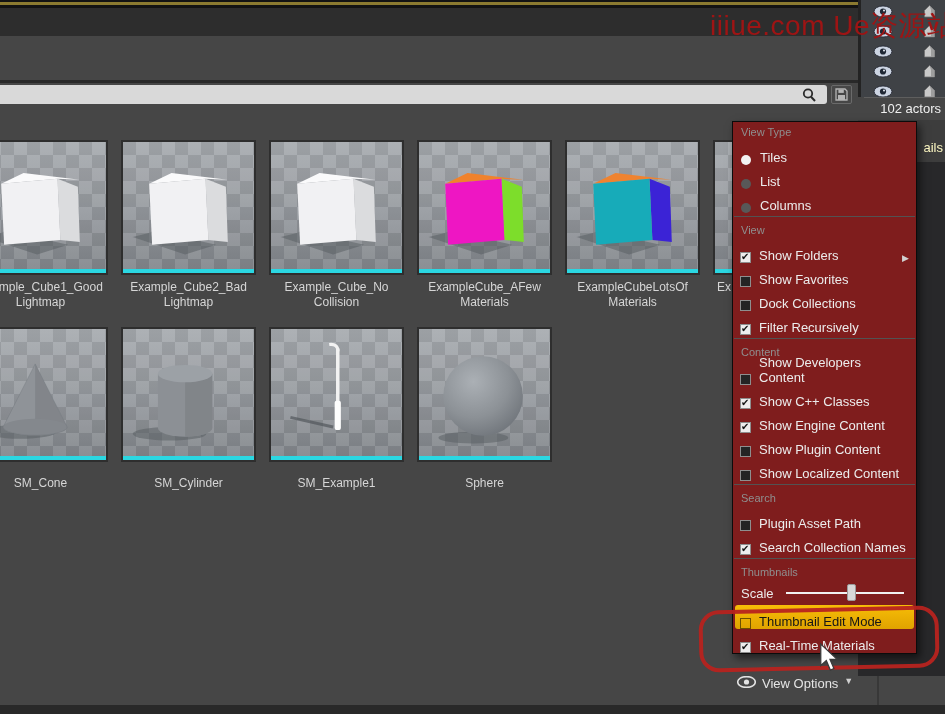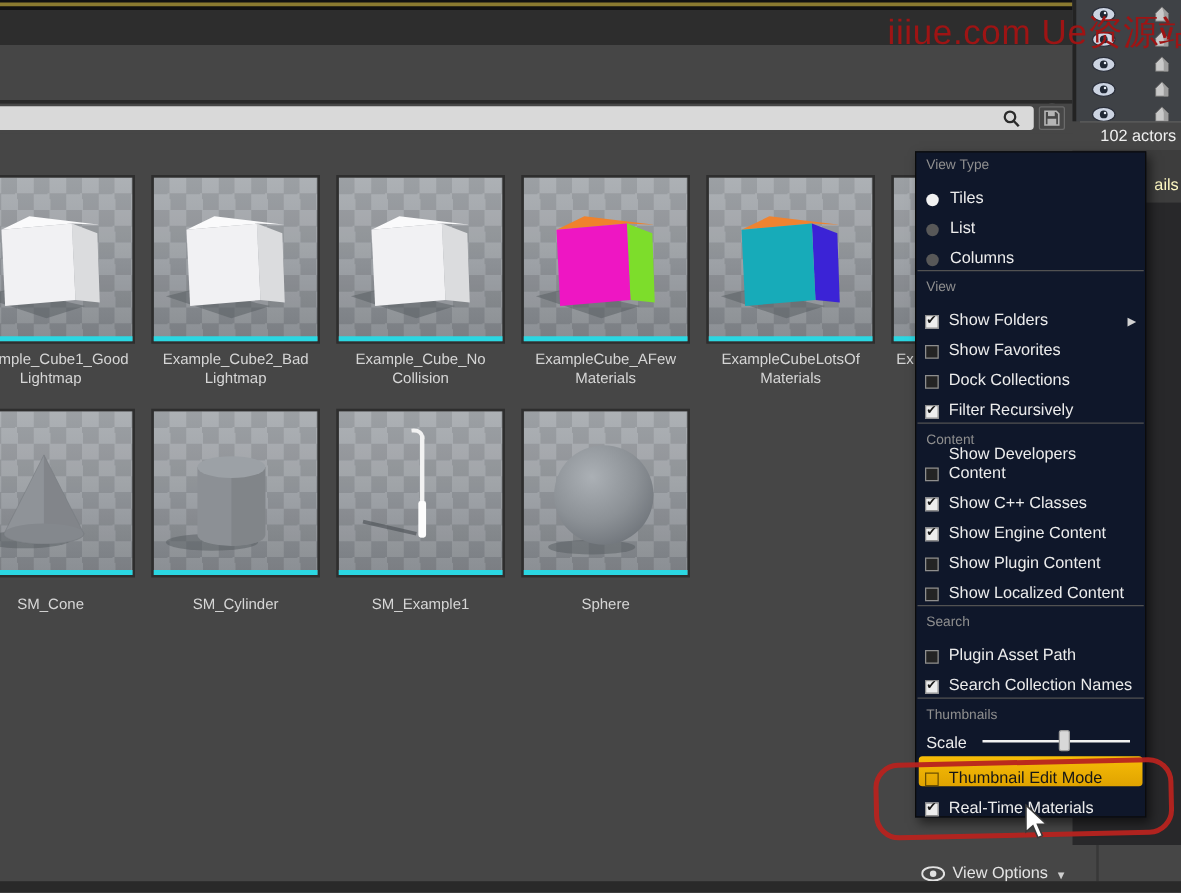--- a/index.html
+++ b/index.html
@@ -45,27 +45,27 @@
       linear-gradient(#a8acb0 0%, #9a9ea3 45%, #83878c 100%); }
   .tsvg { position:absolute; left:0; top:0; width:100%; height:100%; }
   .stripe { position:absolute; left:0; bottom:0; width:100%; height:4px; background:#2bd7e2; }
   .tile .label { margin-top:5px; text-align:center; font-size:12px; line-height:15px; color:#d6d6d6; }
   .row2 .label { margin-top:14px; }
   .tile-partial .label { text-align:left; padding-left:4px; }
 
   
   .footer-bar { position:absolute; left:0; top:676px; width:945px; height:29px; background:#464646; }
   .footer-divider { position:absolute; left:877px; top:0; width:2px; height:29px; background:#383838; }
-  .view-options { position:absolute; left:732px; top:0; height:29px; display:flex; align-items:flex-end; gap:6px; padding-left:5px; }
+  .view-options { position:absolute; left:732px; top:0; height:29px; display:flex; align-items:flex-start; gap:6px; padding-left:5px; }
   .view-options .vo-label { color:#e4e4e4; font-size:13px; }
   .vo-caret { color:#cfcfcf; font-size:9px; }
   .bottom-strip { position:absolute; left:0; top:705px; width:945px; height:9px; background:#292929; }
 
   
-  .menu { position:absolute; left:732px; top:121px; width:185px; background:#0f172a;
+  .menu { position:absolute; left:732px; top:121px; width:185px; background:#7f1d1d;
     border:1px solid #0b0b0b; box-shadow:3px 4px 8px rgba(0,0,0,.55); }
   .mhead { height:19px; padding:4px 8px 0; font-size:11px; color:#8f8f8f; }
   .msep { height:1px; background:#525252; margin:3px 1px; }
   .mitem { height:24px; display:flex; align-items:flex-end; padding:0 7px; font-size:13px; color:#ececec; cursor:default; }
   .box { flex:0 0 auto; width:11px; height:11px; border:1px solid #8e8e8e; background:#242424; margin-right:8px; position:relative; }
   .box.on { background:#ededed; }
   .box.on::after { content:"\2714"; position:absolute; left:0px; top:-2px; font-size:10px; color:#141414; }
   .radio { flex:0 0 auto; width:10px; height:10px; border-radius:50%; background:#585858; margin-left:1px; margin-right:9px; }
   .radio.on { background:#f2f2f2; }
   .submenu-arrow { margin-left:auto; font-size:9px; color:#d2d2d2; }

